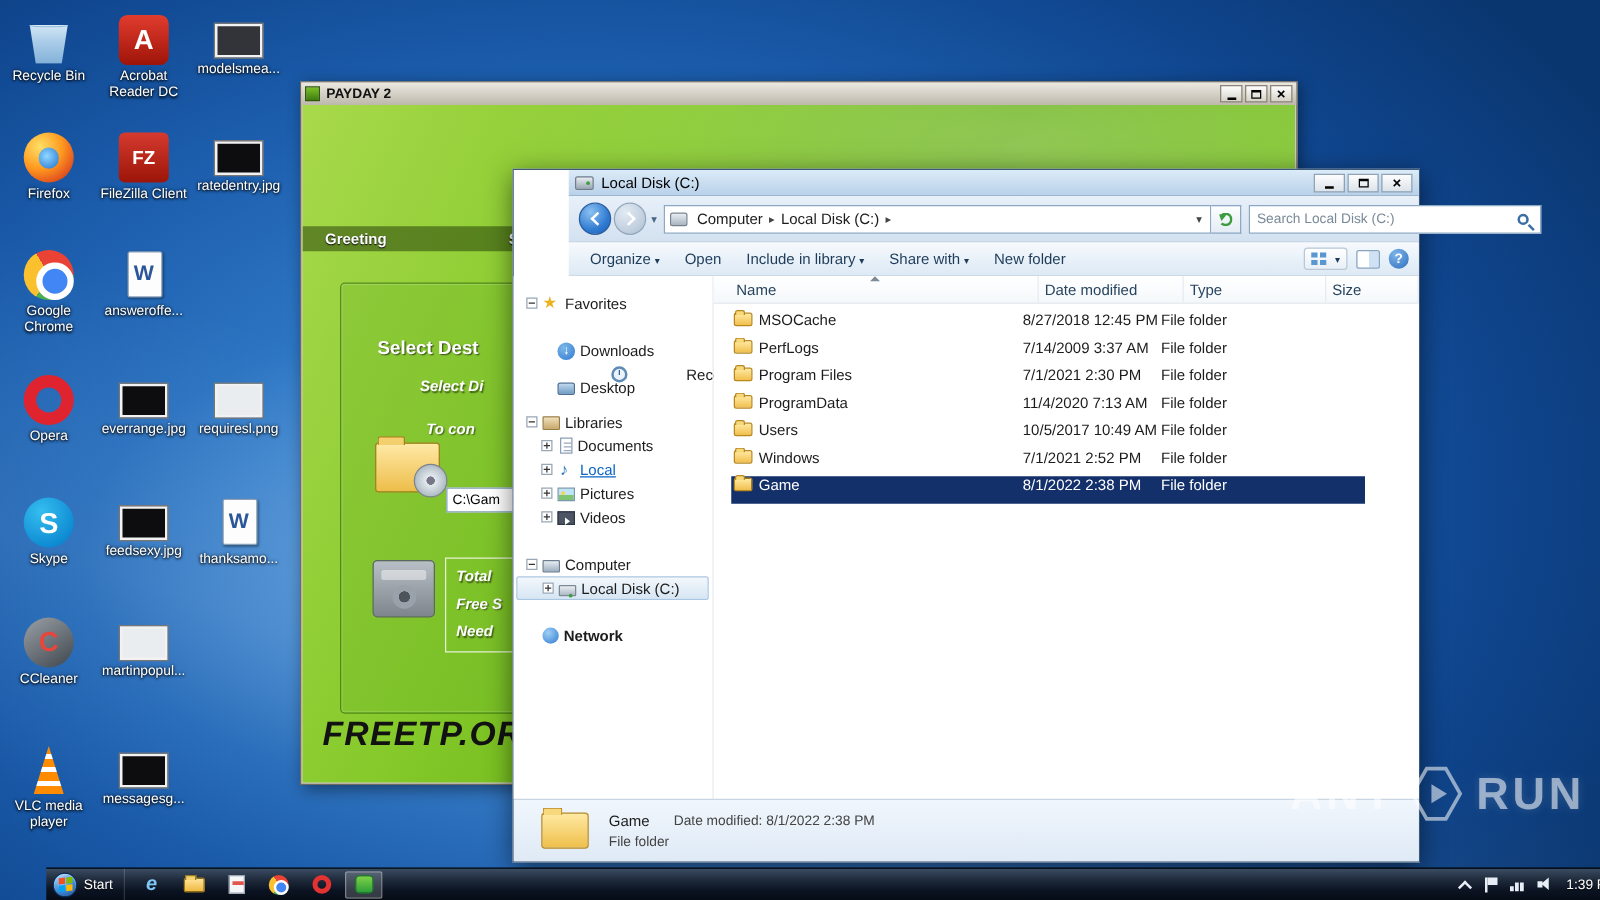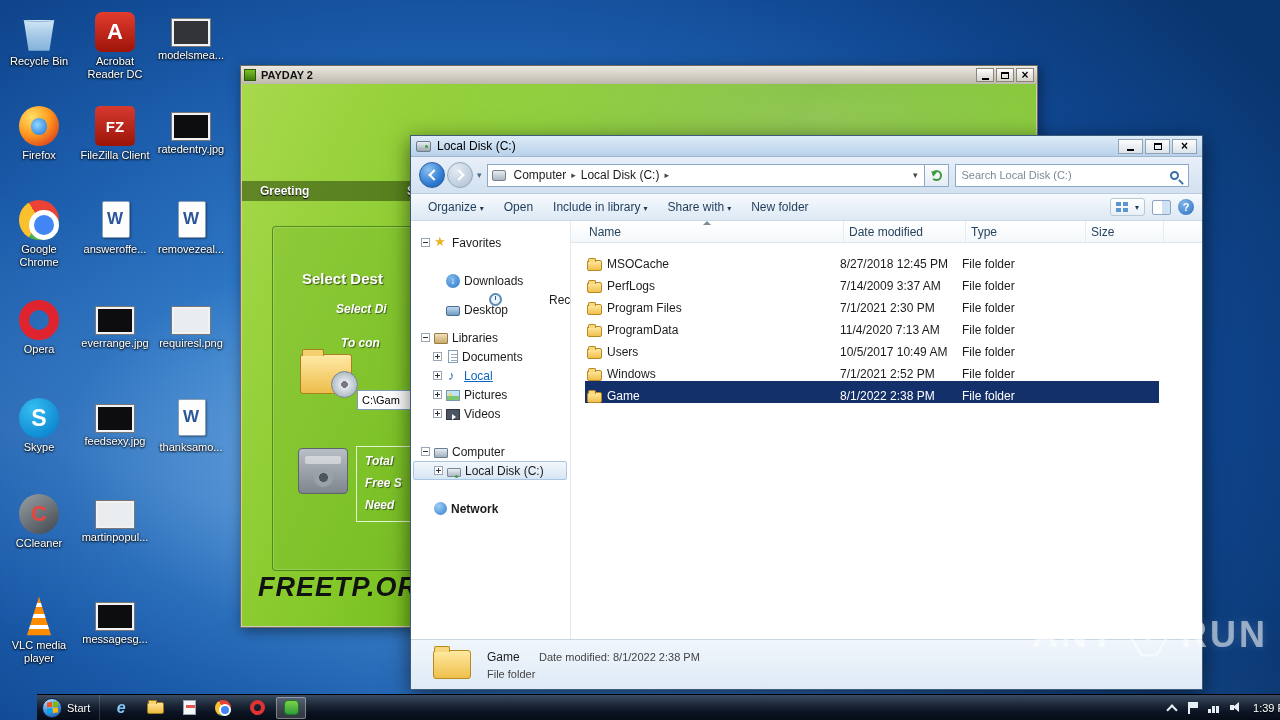--- a/index.html
+++ b/index.html
@@ -59,21 +59,21 @@
 .pd-folder::before{content:"";position:absolute;left:1px;top:-6px;width:20px;height:6px;background:#f3cf6d;border:1px solid #a8801f;border-bottom:none;border-radius:2px 2px 0 0;}
 .pd-cd{position:absolute;right:-7px;bottom:-5px;width:27px;height:27px;border-radius:50%;background:radial-gradient(circle,#778 18%,#e3eaee 20%,#b9c4cc 62%,#8f9aa4);border:1px solid #7a848e;}
 .pd-path{position:absolute;left:115px;top:306px;width:152px;height:20px;border:1px solid #7f9db9;background:#fff;font-size:11px;padding:0 4px;font-family:"Liberation Sans",sans-serif;color:#000;}
 .pd-drive{position:absolute;left:56px;top:364px;width:50px;height:46px;background:linear-gradient(#b9bfc6,#7e858d);border:1px solid #5d646b;border-radius:4px;}
 .pd-drive::before{content:"";position:absolute;left:6px;top:7px;right:6px;height:8px;background:rgba(255,255,255,.45);border-radius:2px;}
 .pd-drive::after{content:"";position:absolute;left:15px;bottom:6px;width:19px;height:19px;border-radius:50%;background:radial-gradient(circle,#4d545b 32%,#99a2aa 34%);}
 .pd-info{position:absolute;left:114px;top:362px;width:172px;height:76px;border:1px solid rgba(255,255,255,.8);padding:3px 8px;}
 .pdline{font-size:12px;font-style:italic;font-weight:bold;color:#fff;line-height:22px;text-shadow:1px 1px 1px rgba(0,0,0,.5);}
 .pd-footer{position:absolute;left:16px;top:488px;font-size:27px;font-weight:800;font-style:italic;color:#121212;letter-spacing:1px;}
 
-#explorer{position:absolute;left:410px;top:135px;width:793px;height:555px;z-index:30;border:1px solid #3c5a7a;box-shadow:0 5px 20px rgba(0,0,0,.55);background:#fff;}
+#explorer{position:absolute;left:410px;top:135px;width:726px;height:555px;z-index:30;border:1px solid #3c5a7a;box-shadow:0 5px 20px rgba(0,0,0,.55);background:#fff;padding-left:44px;}
 .ex-titlebar{height:21px;background:linear-gradient(#dcebf8,#b9d1e9);display:flex;align-items:center;padding:0 5px;border-bottom:1px solid #9cb6d0;}
 .ex-ico{width:15px;height:11px;background:linear-gradient(#e8edf2,#9aa6b2);border:1px solid #6f7d8a;border-radius:2px;margin-right:6px;position:relative;flex:0 0 auto;}
 .ex-ico::after{content:"";position:absolute;right:2px;top:3px;width:3px;height:3px;background:#3f9e3f;border-radius:50%;}
 .ex-title{font-size:12px;color:#000;flex:1;}
 .ex-titlebar .cbtn{width:25px;height:15px;background:linear-gradient(#fdfdfd,#dbe3ea);border:1px solid #8fa3b5;}
 .ex-nav{height:37px;background:linear-gradient(#e8f0f9,#d3e1f0);display:flex;align-items:center;padding:0 8px;border-bottom:1px solid #b9cce0;}
 .nav-back{width:26px;height:26px;border-radius:50%;background:radial-gradient(circle at 35% 28%,#8cc1f2,#2f7ad1 62%,#1c5fae);border:1px solid #2a5d9e;display:flex;align-items:center;justify-content:center;flex:0 0 auto;}
 .nav-fwd{width:26px;height:26px;border-radius:50%;background:radial-gradient(circle at 35% 28%,#e2ebf4,#aebfd2);border:1px solid #93a7bc;display:flex;align-items:center;justify-content:center;margin-left:2px;flex:0 0 auto;}
 .arrow-l{width:8px;height:8px;border-left:2px solid #fff;border-bottom:2px solid #fff;transform:rotate(45deg);margin-left:3px;}
 .arrow-r{width:8px;height:8px;border-right:2px solid #fff;border-top:2px solid #fff;transform:rotate(45deg);margin-right:3px;}
@@ -127,21 +127,21 @@
 .ti-computer{background:linear-gradient(#e6ecf1,#9fb0c0);border:1px solid #6b7e90;height:10px;margin-top:2px;border-radius:1px;}
 .ti-disk{background:linear-gradient(#e9eef2,#aeb9c4);border:1px solid #7d8a96;height:9px;margin-top:3px;border-radius:1px;}
 .ti-disk::after{content:"";position:absolute;right:2px;top:6px;width:3px;height:3px;background:#3f9e3f;border-radius:50%;}
 .ti-network{width:13px;height:13px;border-radius:50%;background:radial-gradient(circle at 35% 32%,#9fd0f5,#2f7ad1);}
 .ex-files{flex:1;position:relative;background:#fff;}
 .ex-header{position:absolute;left:0;top:0;right:0;height:22px;display:flex;background:linear-gradient(#ffffff,#f4f8fb);border-bottom:1px solid #dfe7ee;}
 .hcell{position:relative;font-size:12px;color:#28455f;display:flex;align-items:center;border-right:1px solid #e4ebf1;}
 .hfill{border-right:none;}
 .sortmark{position:absolute;top:0;left:50%;margin-left:-4px;width:0;height:0;border-left:4px solid transparent;border-right:4px solid transparent;border-bottom:4px solid #7c8b99;}
 .ex-rows{position:absolute;left:0;top:28px;right:0;}
-.frow{height:22px;display:flex;align-items:flex-end;margin:0 43px 0 14px;font-size:12px;color:#1c1c1c;}
+.frow{height:22px;display:flex;align-items:flex-start;margin:0 43px 0 14px;font-size:12px;color:#1c1c1c;}
 .frow.sel{background:#14306b;color:#fff;}
 .cicon{width:22px;display:flex;padding-left:2px;flex:0 0 auto;}
 .ficon{width:15px;height:11px;background:linear-gradient(#ffe9a2,#f1bf4d);border:1px solid #b8891f;border-radius:2px;position:relative;margin-top:1px;}
 .ficon::before{content:"";position:absolute;left:0;top:-3px;width:6px;height:3px;background:#f7d87c;border:1px solid #b8891f;border-bottom:none;border-radius:2px 2px 0 0;}
 .cname{width:233px;}
 .cdate{width:122px;}
 .ctype{width:120px;}
 .csize{width:60px;}
 .ex-details{position:absolute;left:0;bottom:0;right:0;height:50px;background:linear-gradient(#f0f6fc,#dfeaf6);border-top:1px solid #c8d6e4;}
 .det-folder{position:absolute;left:22px;top:10px;width:38px;height:29px;background:linear-gradient(#ffe9a2,#eebf4b);border:1px solid #b8891f;border-radius:3px;}
@@ -224,24 +224,20 @@
         <div class="dlabel">ratedentry.jpg</div>
       </div>
       <div class="dicon" style="left: 0px; top: 200px;">
         <div class="art k-chrome"></div>
         <div class="dlabel">Google Chrome</div>
       </div>
       <div class="dicon" style="left: 76px; top: 200px;">
         <div class="art k-word"></div>
         <div class="dlabel">answeroffe...</div>
       </div>
-      <div class="dicon" style="left: 152px; top: 200px;">
-        <div class="art k-word"></div>
-        <div class="dlabel">removezeal...</div>
-      </div>
       <div class="dicon" style="left: 0px; top: 300px;">
         <div class="art k-opera"></div>
         <div class="dlabel">Opera</div>
       </div>
       <div class="dicon" style="left: 76px; top: 300px;">
         <div class="art k-thumb-black"></div>
         <div class="dlabel">everrange.jpg</div>
       </div>
       <div class="dicon" style="left: 152px; top: 300px;">
         <div class="art k-thumb-light"></div>

